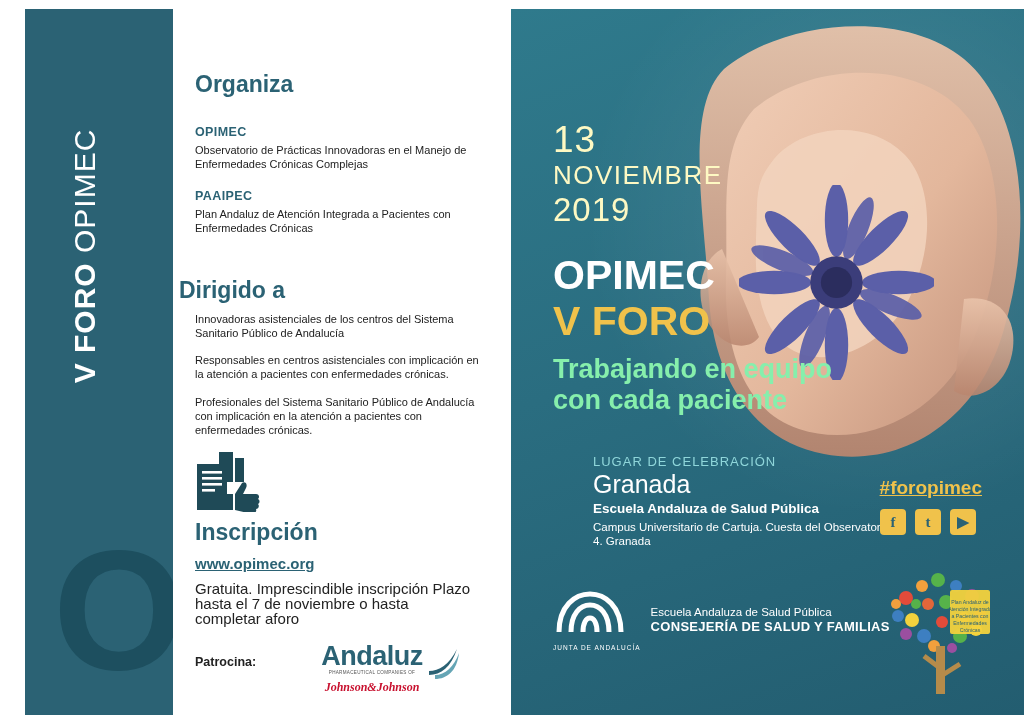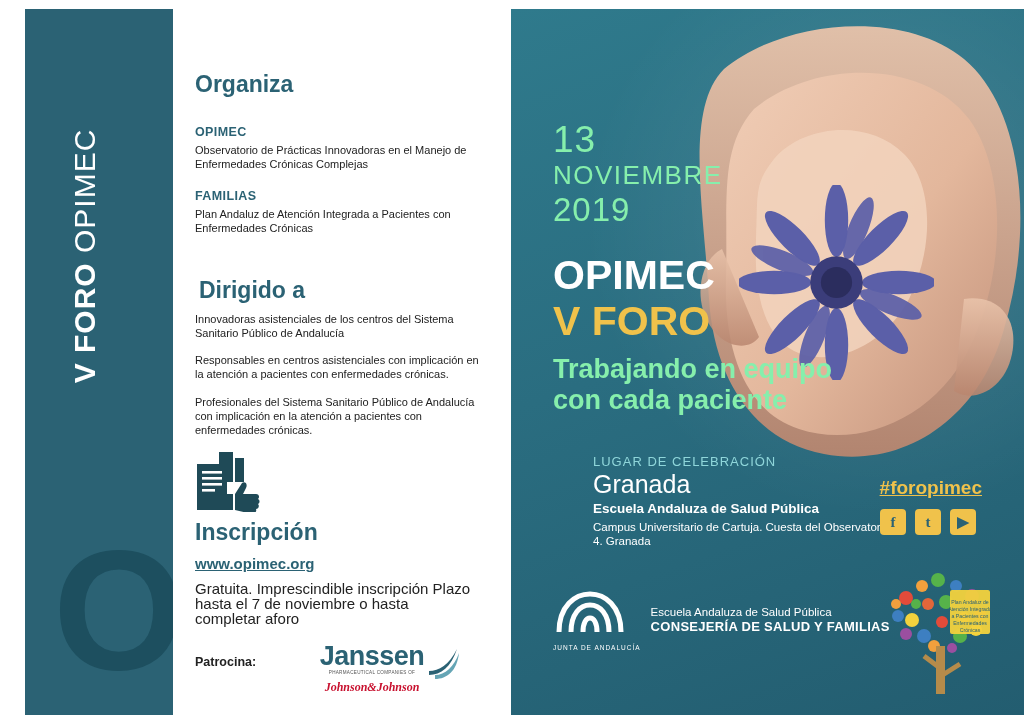--- a/index.html
+++ b/index.html
@@ -68,21 +68,21 @@
     padding: 0 22px;
     box-sizing: border-box;
   }
   .h2 {
     color: #2b6274;
     font-weight: bold;
     font-size: 23px;
     margin: 0;
   }
   .h-organiza { position: absolute; left: 22px; top: 62px; }
-  .h-dirigido { position: absolute; left: 26px; top: 268px; }
+  .h-dirigido { position: absolute; left: 6px; top: 268px; }
   .h-inscripcion { position: absolute; left: 22px; top: 510px; text-align: right; }
 
   .sub {
     color: #2b6274;
     font-weight: bold;
     font-size: 12.5px;
     letter-spacing: .4px;
   }
   .body-t {
     color: #222222;
@@ -199,21 +199,21 @@
     left: 228px;
     top: 176px;
     width: 195px;
     height: 195px;
   }
 
   .date {
     position: absolute;
     left: 42px;
     top: 112px;
-    color: #86efac;
+    color: #fef9c3;
     line-height: 1;
   }
   .date .d1 { font-size: 37px; font-weight: normal; letter-spacing: 1px;}
   .date .d2 { font-size: 26px; letter-spacing: 1.5px; margin-top: 4px;}
   .date .d3 { font-size: 33px; letter-spacing: 1px; margin-top: 5px;}
 
   .brand {
     position: absolute;
     left: 42px;
     top: 245px;
@@ -345,21 +345,21 @@
   <div class="mid">
 
     <div class="h2 h-organiza">Organiza</div>
 
     <div class="blk b-opimec">
       <div class="sub">OPIMEC</div>
       <div class="body-t mt4">Observatorio de Prácticas Innovadoras en el Manejo de Enfermedades Crónicas Complejas</div>
     </div>
 
     <div class="blk b-paaipec">
-      <div class="sub">FAMILIAS</div>
+      <div class="sub">PAAIPEC</div>
       <div class="body-t mt4">Plan Andaluz de Atención Integrada a Pacientes con Enfermedades Crónicas</div>
     </div>
 
     <div class="h2 h-dirigido">Dirigido a</div>
 
     <div class="blk b-d1 body-t">Innovadoras asistenciales de los centros del Sistema Sanitario Público de Andalucía</div>
     <div class="blk b-d2 body-t">Responsables en centros asistenciales con implicación en la atención a pacientes con enfermedades crónicas.</div>
     <div class="blk b-d3 body-t">Profesionales del Sistema Sanitario Público de Andalucía con implicación en la atención a pacientes con enfermedades crónicas.</div>
 
     <svg class="doc-icon" viewBox="0 0 72 60">
@@ -375,21 +375,21 @@
       <path d="M40 58 v-16 l7-11 c3 -2 6 1 4 5 l-3 6 h13 c3 0 4 3 2 5 c2 1 2 4 0 5 c2 2 0 5 -2 5 c1 2 -1 5 -4 5 z" fill="#1f4a57"></path>
       <rect x="32" y="42" width="6" height="16" fill="#1f4a57"></rect>
     </svg>
 
     <div class="h2 h-inscripcion">Inscripción</div>
     <a class="web-link" href="#">www.opimec.org</a>
     <div class="ins-text">Gratuita.  Imprescindible inscripción Plazo hasta el 7 de noviembre o hasta completar aforo</div>
 
     <div class="patrocina">Patrocina:</div>
     <div class="janssen">
-      <div class="janssen-word">Janssen</div>
+      <div class="janssen-word">Andaluz</div>
       <div class="janssen-sub">PHARMACEUTICAL COMPANIES OF</div>
       <div class="jnj">Johnson&amp;Johnson</div>
       <svg class="janssen-swoosh" viewBox="0 0 34 34">
         <path d="M2 26 C12 26 22 20 30 4 C24 22 14 30 2 30 Z" fill="#2b6274"></path>
         <path d="M8 30 C18 30 27 22 32 8 C30 26 20 34 8 34 Z" fill="#3f8fa3" opacity=".8"></path>
       </svg>
     </div>
   </div>
 
   <div class="cover">

